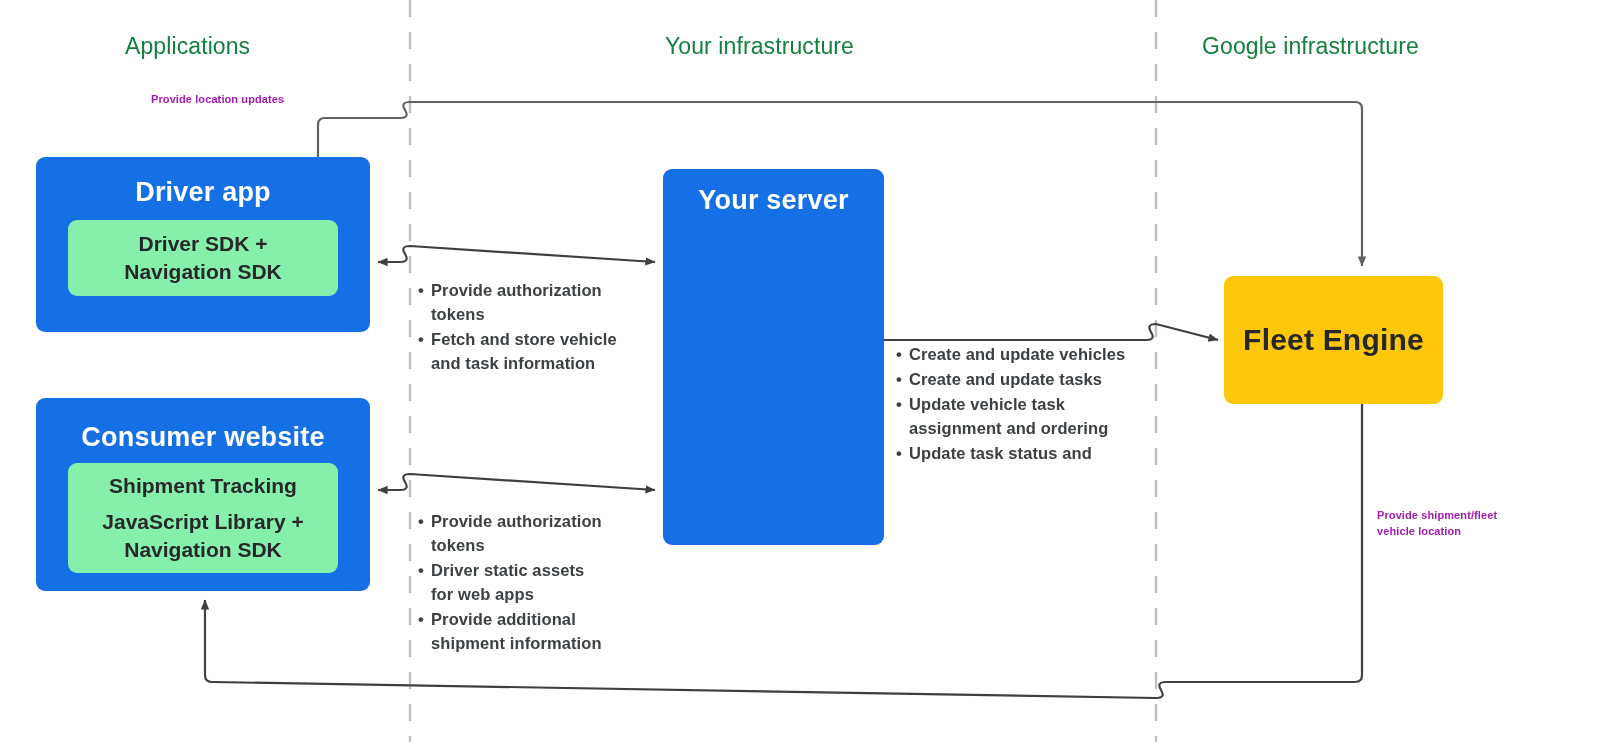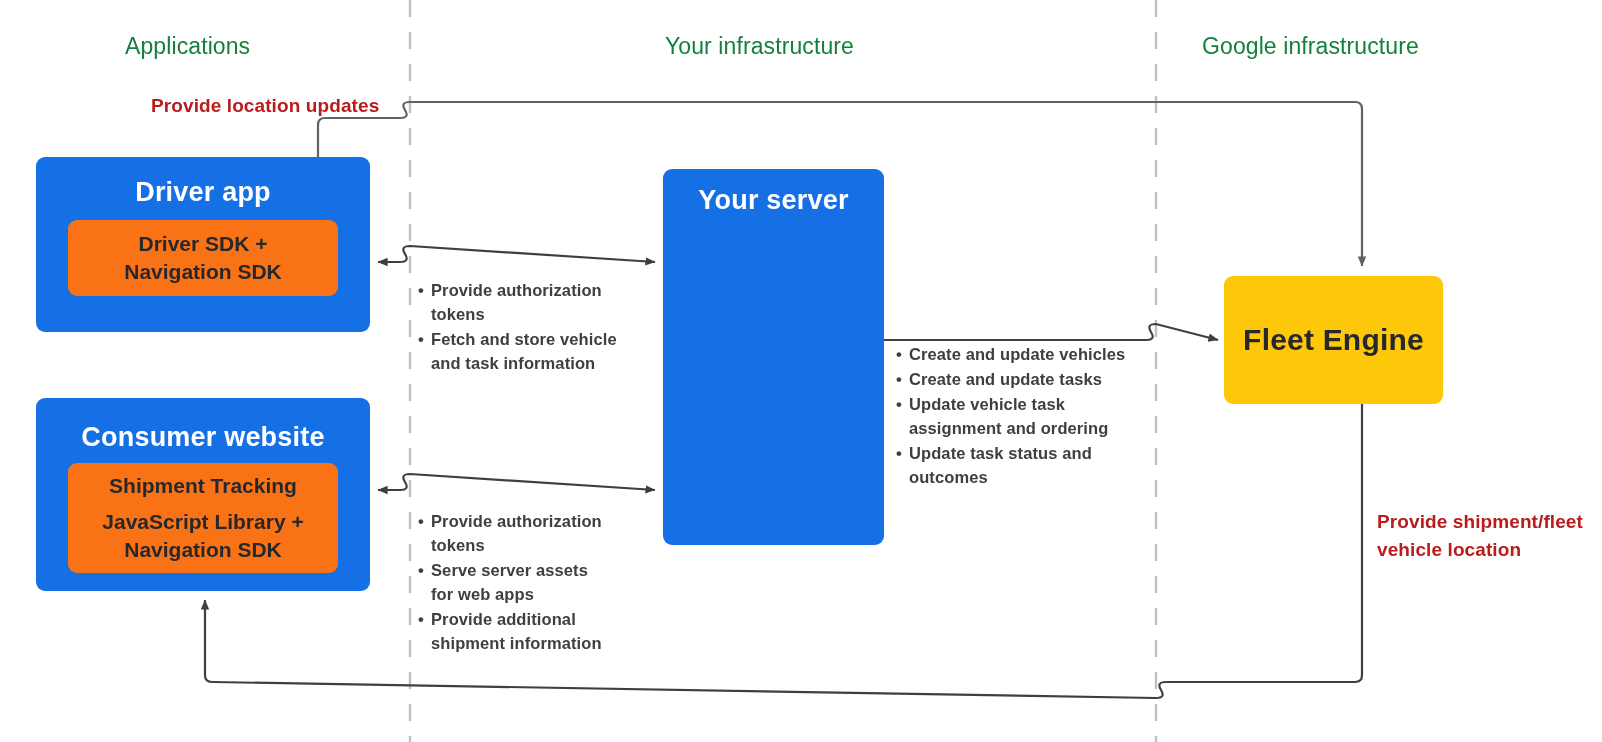--- a/index.html
+++ b/index.html
@@ -19,32 +19,32 @@
   .node{
     position:absolute;box-sizing:border-box;border-radius:9px;
     display:flex;flex-direction:column;align-items:center;
   }
   .node.blue{background:#1670e5;}
   .node-title{
     color:#ffffff;font-size:27px;font-weight:700;letter-spacing:.2px;
     white-space:nowrap;
   }
   .chip{
-    background:#f97316;border-radius:9px;box-sizing:border-box;
+    background:#86efac;border-radius:9px;box-sizing:border-box;
     display:flex;align-items:center;justify-content:center;text-align:center;
     color:#26282b;font-size:21px;font-weight:700;line-height:1.33;
     padding:6px 10px;
   }
   .node.yellow{
     background:#fdc70a;align-items:center;justify-content:center;
   }
   .node.yellow .node-title{color:#26282b;font-size:30px;}
 
   .edge-label{
-    position:absolute;color:#b91c1c;font-size:19px;font-weight:700;
+    position:absolute;color:#a21caf;font-size:11px;font-weight:700;
     line-height:1.45;letter-spacing:.1px;
   }
   .bullets{
     position:absolute;color:#3c4043;font-size:16.5px;font-weight:700;
     line-height:1.45;letter-spacing:.1px;
   }
   .bullets ul{margin:0;padding:0;list-style:none;}
   .bullets li{
     position:relative;padding-left:13px;margin:0 0 1px 0;
   }
@@ -146,21 +146,21 @@
     </ul>
   </div>
 
   <div class="bullets" style="left:418px;top:510px;width:236px;">
     <ul>
       <li>
         <span style="display: block;">Provide authorization</span>
         <span style="display: block;">tokens</span>
       </li>
       <li>
-        <span style="display: block;">Serve server assets</span>
+        <span style="display: block;">Driver static assets</span>
         <span style="display: block;">for web apps</span>
       </li>
       <li>
         <span style="display: block;">Provide additional</span>
         <span style="display: block;">shipment information</span>
       </li>
     </ul>
   </div>
 
   <div class="bullets" style="left:896px;top:343px;width:262px;">
@@ -170,21 +170,20 @@
       </li>
       <li>
         <span style="display: block;">Create and update tasks</span>
       </li>
       <li>
         <span style="display: block;">Update vehicle task</span>
         <span style="display: block;">assignment and ordering</span>
       </li>
       <li>
         <span style="display: block;">Update task status and</span>
-        <span style="display: block;">outcomes</span>
       </li>
     </ul>
   </div>
 
   <div class="edge-label" style="left:1377px;top:508px;width:210px;">
     <span style="display: block;">Provide shipment/fleet</span>
     <span style="display: block;">vehicle location</span>
   </div>
 
 </div>

